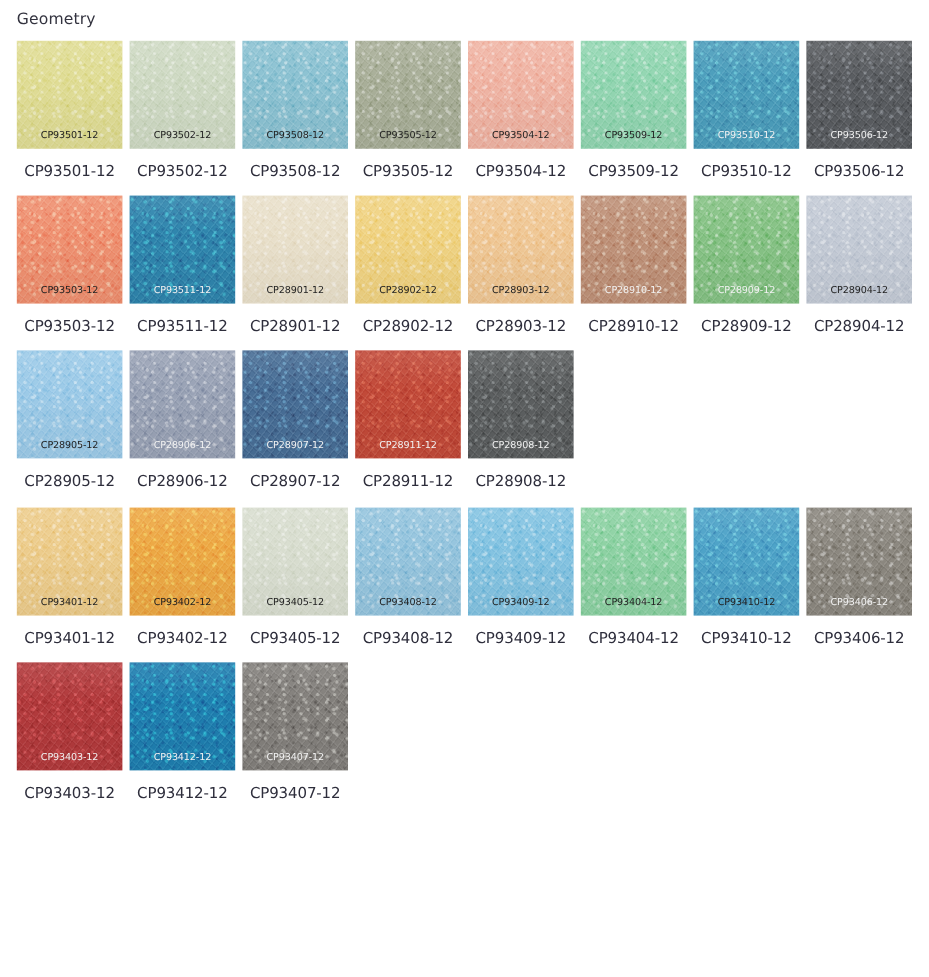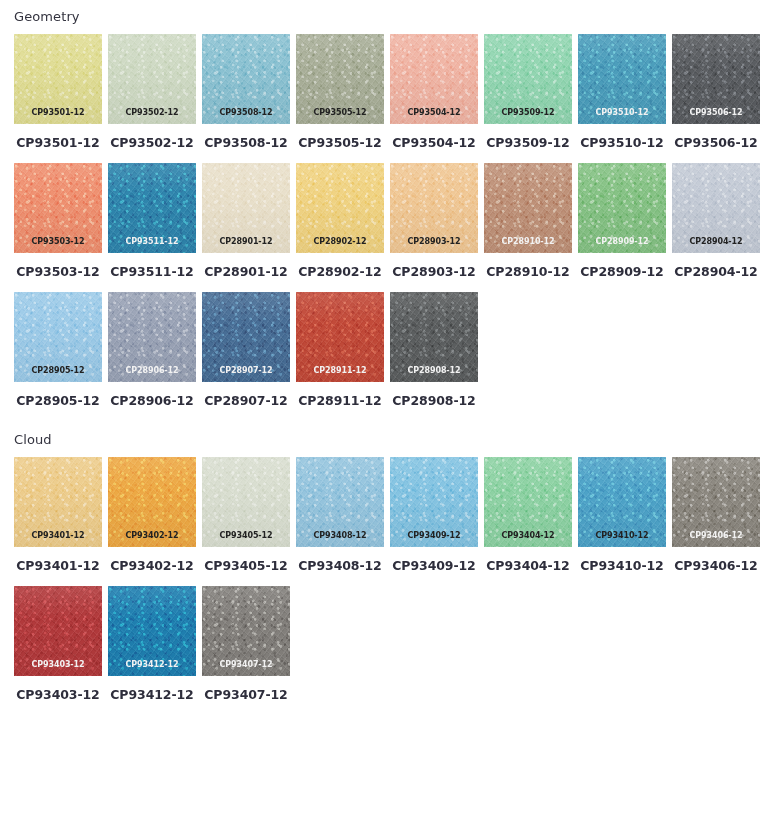--- a/index.html
+++ b/index.html
@@ -42,21 +42,20 @@
     display: flex;
     flex-wrap: nowrap;
     padding-left: 14px;
     margin-bottom: 0;
   }
 
   .swatch-cell {
     width: 88px;
     margin-right: 6px;
     flex: 0 0 88px;
-    font-weight: bold;
   }
 
   .swatch-tile {
     position: relative;
     width: 88px;
     height: 90px;
     overflow: hidden;
     box-sizing: border-box;
   }
 
@@ -320,21 +319,20 @@
             <div class="tex"></div>
             <div class="tex2"></div>
             <div class="sheen"></div>
             <div class="tile-caption light">CP28908-12</div>
           </div>
           <div class="swatch-label">CP28908-12</div>
         </div>
       </div>
     </div>
     <div class="section">
-      <div class="section-title">Cloud</div>
       <div class="swatch-row">
         <div class="swatch-cell">
           <div class="swatch-tile" style="background-color: rgb(237, 205, 141);">
             <div class="tex"></div>
             <div class="tex2"></div>
             <div class="sheen"></div>
             <div class="tile-caption dark">CP93401-12</div>
           </div>
           <div class="swatch-label">CP93401-12</div>
         </div>

